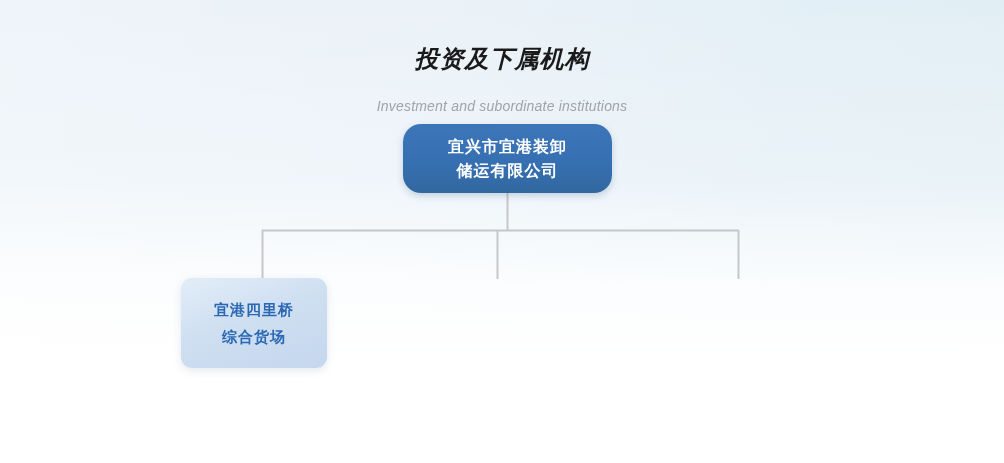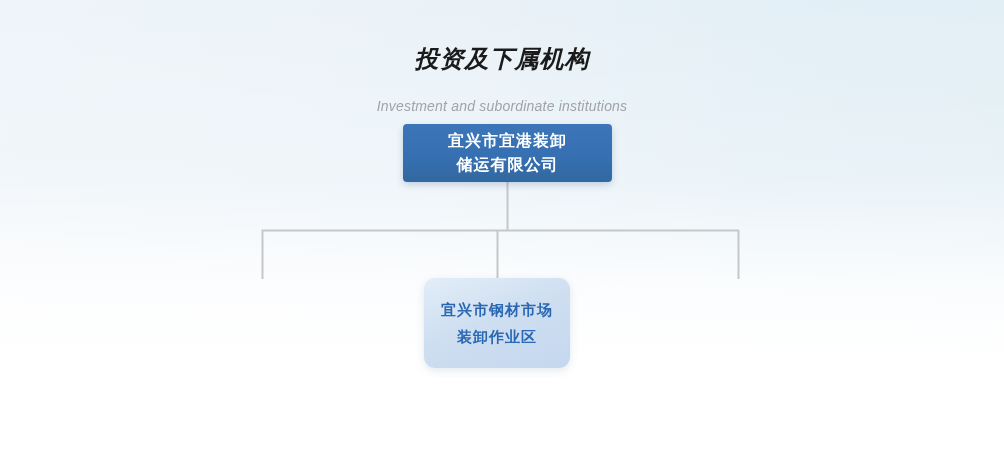--- a/index.html
+++ b/index.html
@@ -70,22 +70,22 @@
     flex-direction: column;
     align-items: center;
     justify-content: center;
     text-align: center;
   }
 
   #root-node {
     left: 403px;
     top: 124px;
     width: 209px;
-    height: 58px;
-    border-radius: 4px;
+    height: 69px;
+    border-radius: 18px;
     background: linear-gradient(180deg, #3d76b8 0%, #3670b2 55%, #32689f 100%);
     box-shadow: 0 3px 7px rgba(40,80,140,0.22);
   }
   #root-node .node-line {
     color: #ffffff;
     font-size: 16px;
     font-weight: bold;
     line-height: 24px;
     letter-spacing: 1px;
   }
@@ -134,20 +134,20 @@
     <line x1="497.5" y1="230" x2="497.5" y2="279" stroke="#c6c7c9" stroke-width="2"></line>
 
     <line x1="738.5" y1="230" x2="738.5" y2="279" stroke="#c6c7c9" stroke-width="2"></line>
   </svg>
 
   <div class="node" id="root-node">
     <span class="node-line">宜兴市宜港装卸</span>
     <span class="node-line">储运有限公司</span>
   </div>
 
+  <div class="node child-node" id="child-node-0">
+    <span class="node-line">宜港四里桥</span>
+    <span class="node-line">综合货场</span>
+  </div>
 
-  <div class="node child-node" id="child-node-1">
-    <span class="node-line">宜兴市钢材市场</span>
-    <span class="node-line">装卸作业区</span>
-  </div>
 
 
 </div>
 
 </body></html>

